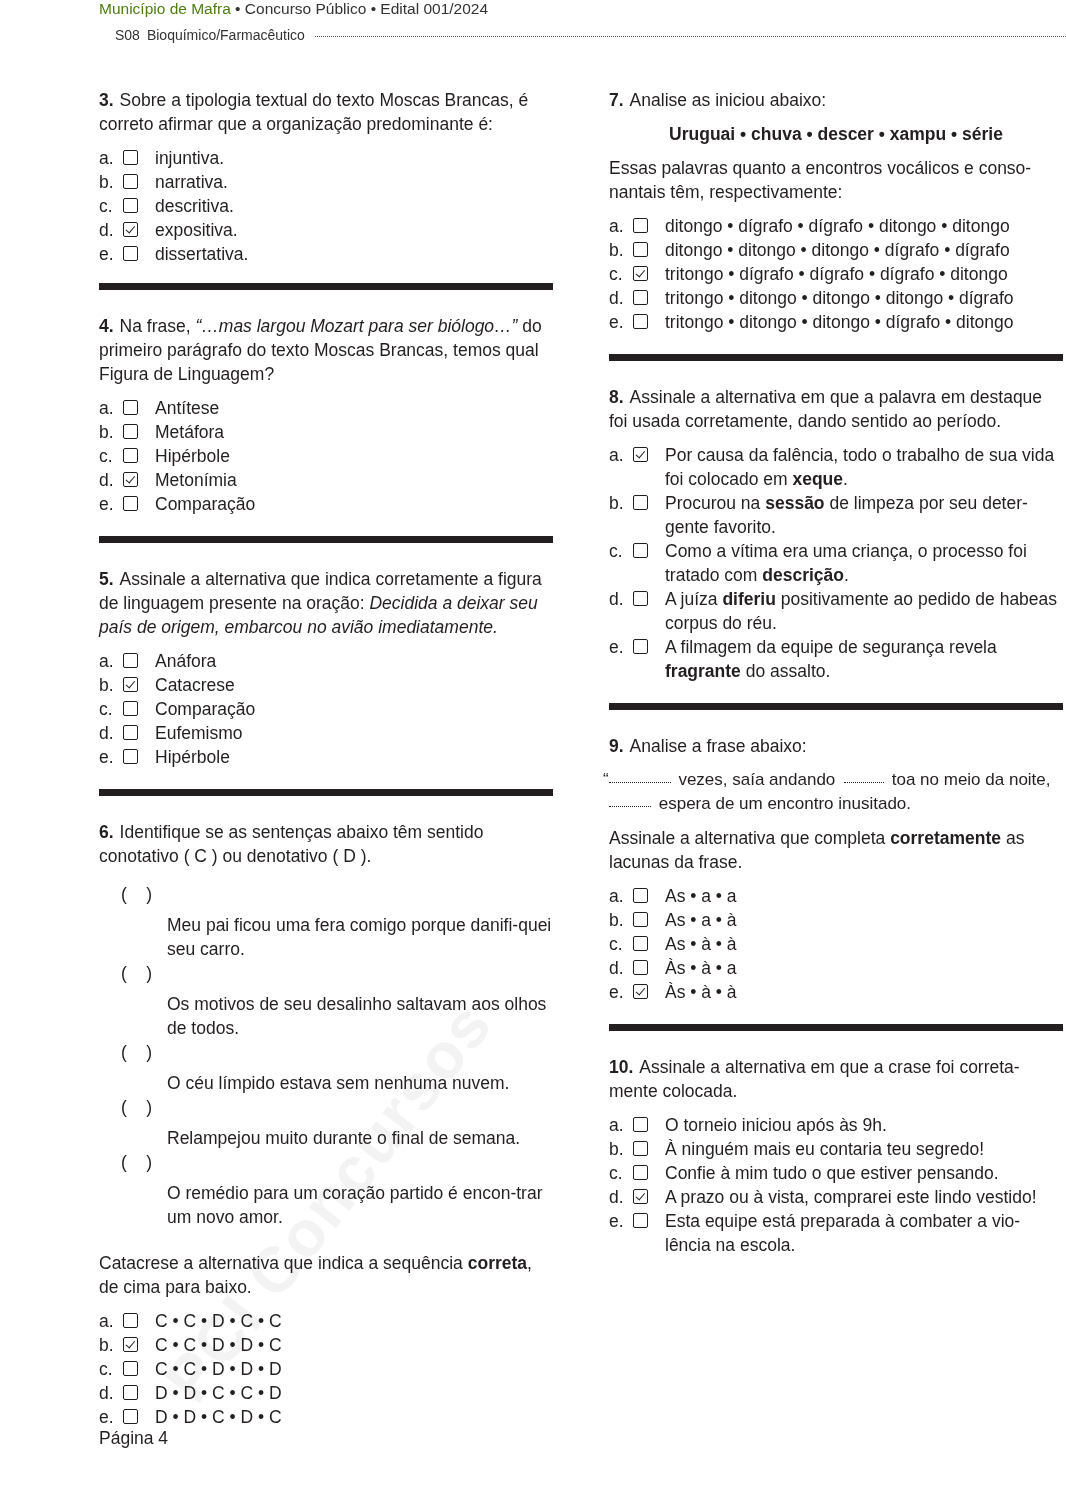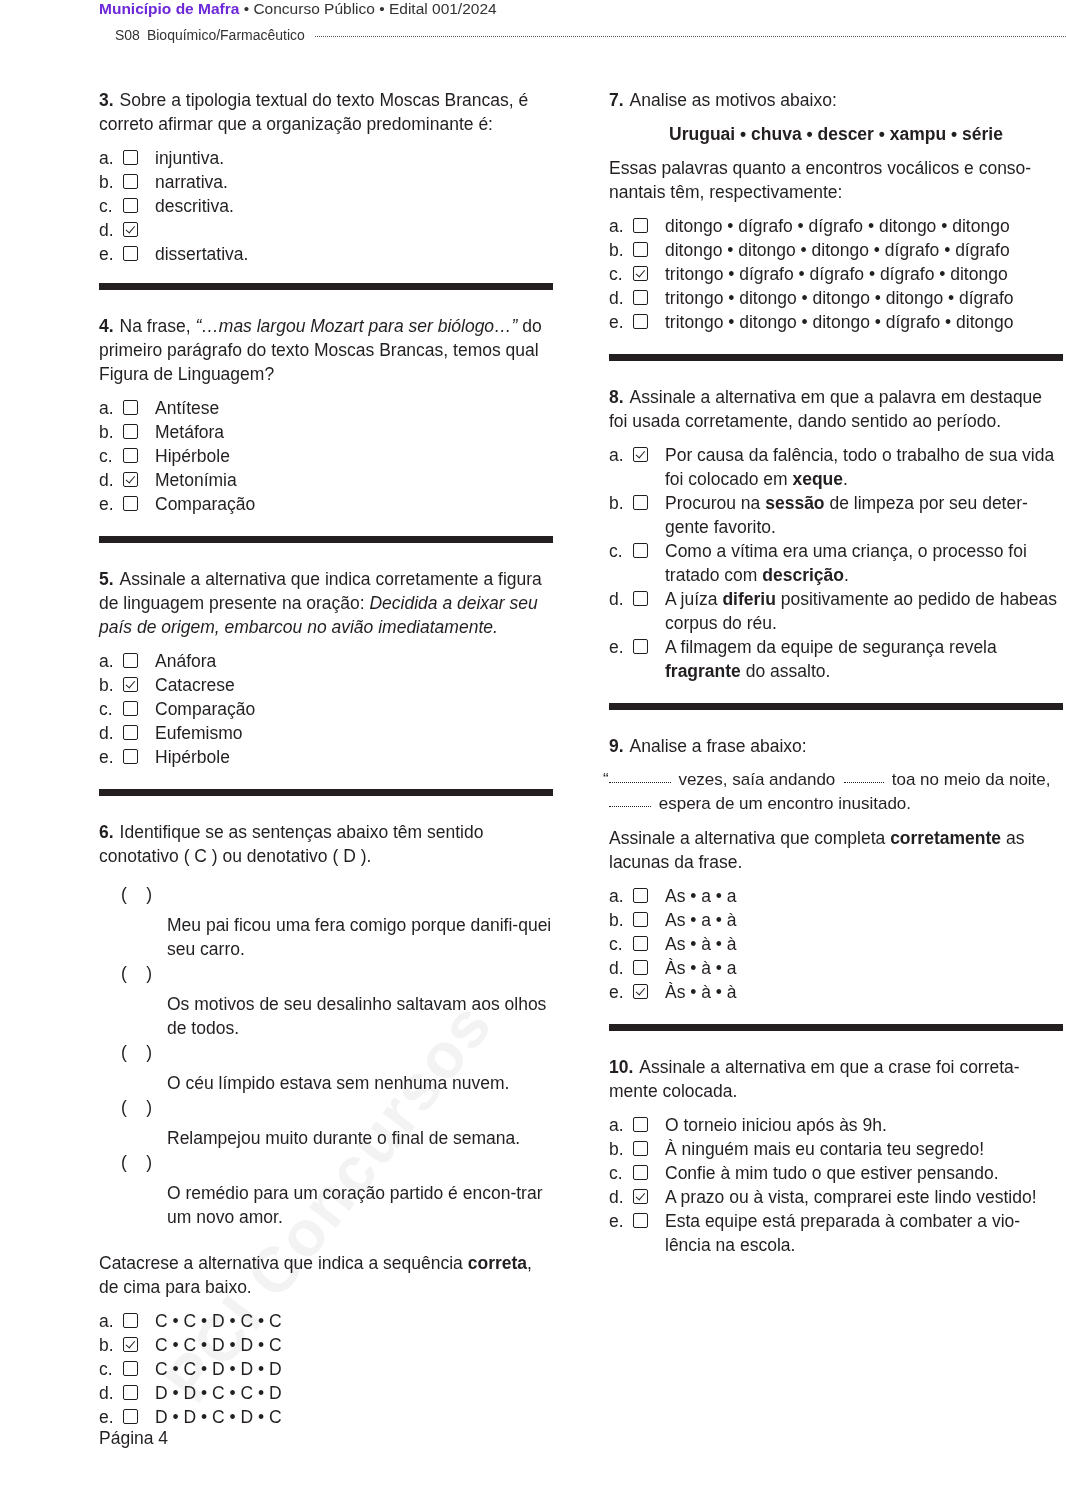--- a/index.html
+++ b/index.html
@@ -1,21 +1,21 @@
 <!DOCTYPE html>
 <html><head>
 <meta charset="utf-8">
 <style>
   * { box-sizing: border-box; margin: 0; padding: 0; }
   html, body { width: 1066px; height: 1510px; background: #ffffff; overflow: hidden; }
   body { position: relative; font-family: "Liberation Sans", "DejaVu Sans", sans-serif; color: #231f20; }
 
   .header { position: absolute; left: 99px; top: 0; width: 967px; }
   .header-line1 { font-size: 15.5px; line-height: 17px; color: #333; white-space: nowrap; }
-  .header-line1 b { font-weight: bold; color: #6d28d9; }
+  .header-line1 b { font-weight: normal; color: #4d7c0f; }
   .header-line2 { position: absolute; top: 27px; left: 16px; width: 965px; display: flex; align-items: baseline; font-size: 14px; color: #333; }
   .header-line2 .code { margin-right: 7px; }
   .header-line2 .dots { flex: 1; margin-left: 10px; border-bottom: 1.5px dotted #555; height: 1px; position: relative; top: -3px; }
 
   .column { position: absolute; top: 88px; }
   .col-left { left: 99px; width: 454px; }
   .col-right { left: 609px; width: 454px; }
 
   .question { font-size: 17.5px; line-height: 24px; }
   .q-stem { margin-bottom: 10px; }
@@ -80,20 +80,21 @@
           <span class="opt-text">narrativa.</span>
         </li>
         <li class="opt">
           <span class="opt-letter">c.</span>
           <span class="box"></span>
           <span class="opt-text">descritiva.</span>
         </li>
         <li class="opt">
           <span class="opt-letter">d.</span>
           <span class="box checked"></span>
+          <span class="opt-text">expositiva.</span>
         </li>
         <li class="opt">
           <span class="opt-letter">e.</span>
           <span class="box"></span>
           <span class="opt-text">dissertativa.</span>
         </li>
       </ul>
   </div>
 
   <div class="sep" style="margin-top:17px;"></div>
@@ -215,21 +216,21 @@
           <span class="box"></span>
           <span class="opt-text">D • D • C • D • C</span>
         </li>
       </ul>
   </div>
 </div>
 
 <div class="column col-right">
 
   <div class="question">
-    <p class="q-stem"><span class="q-num">7.</span><span>Analise as motivos abaixo:</span></p>
+    <p class="q-stem"><span class="q-num">7.</span><span>Analise as iniciou abaixo:</span></p>
     <p class="center-words">Uruguai • chuva • descer • xampu • série</p>
     <p class="para">Essas palavras quanto a encontros vocálicos e conso-nantais têm, respectivamente:</p>
     <ul class="options">
         <li class="opt">
           <span class="opt-letter">a.</span>
           <span class="box"></span>
           <span class="opt-text">ditongo • dígrafo • dígrafo • ditongo • ditongo</span>
         </li>
         <li class="opt">
           <span class="opt-letter">b.</span>

